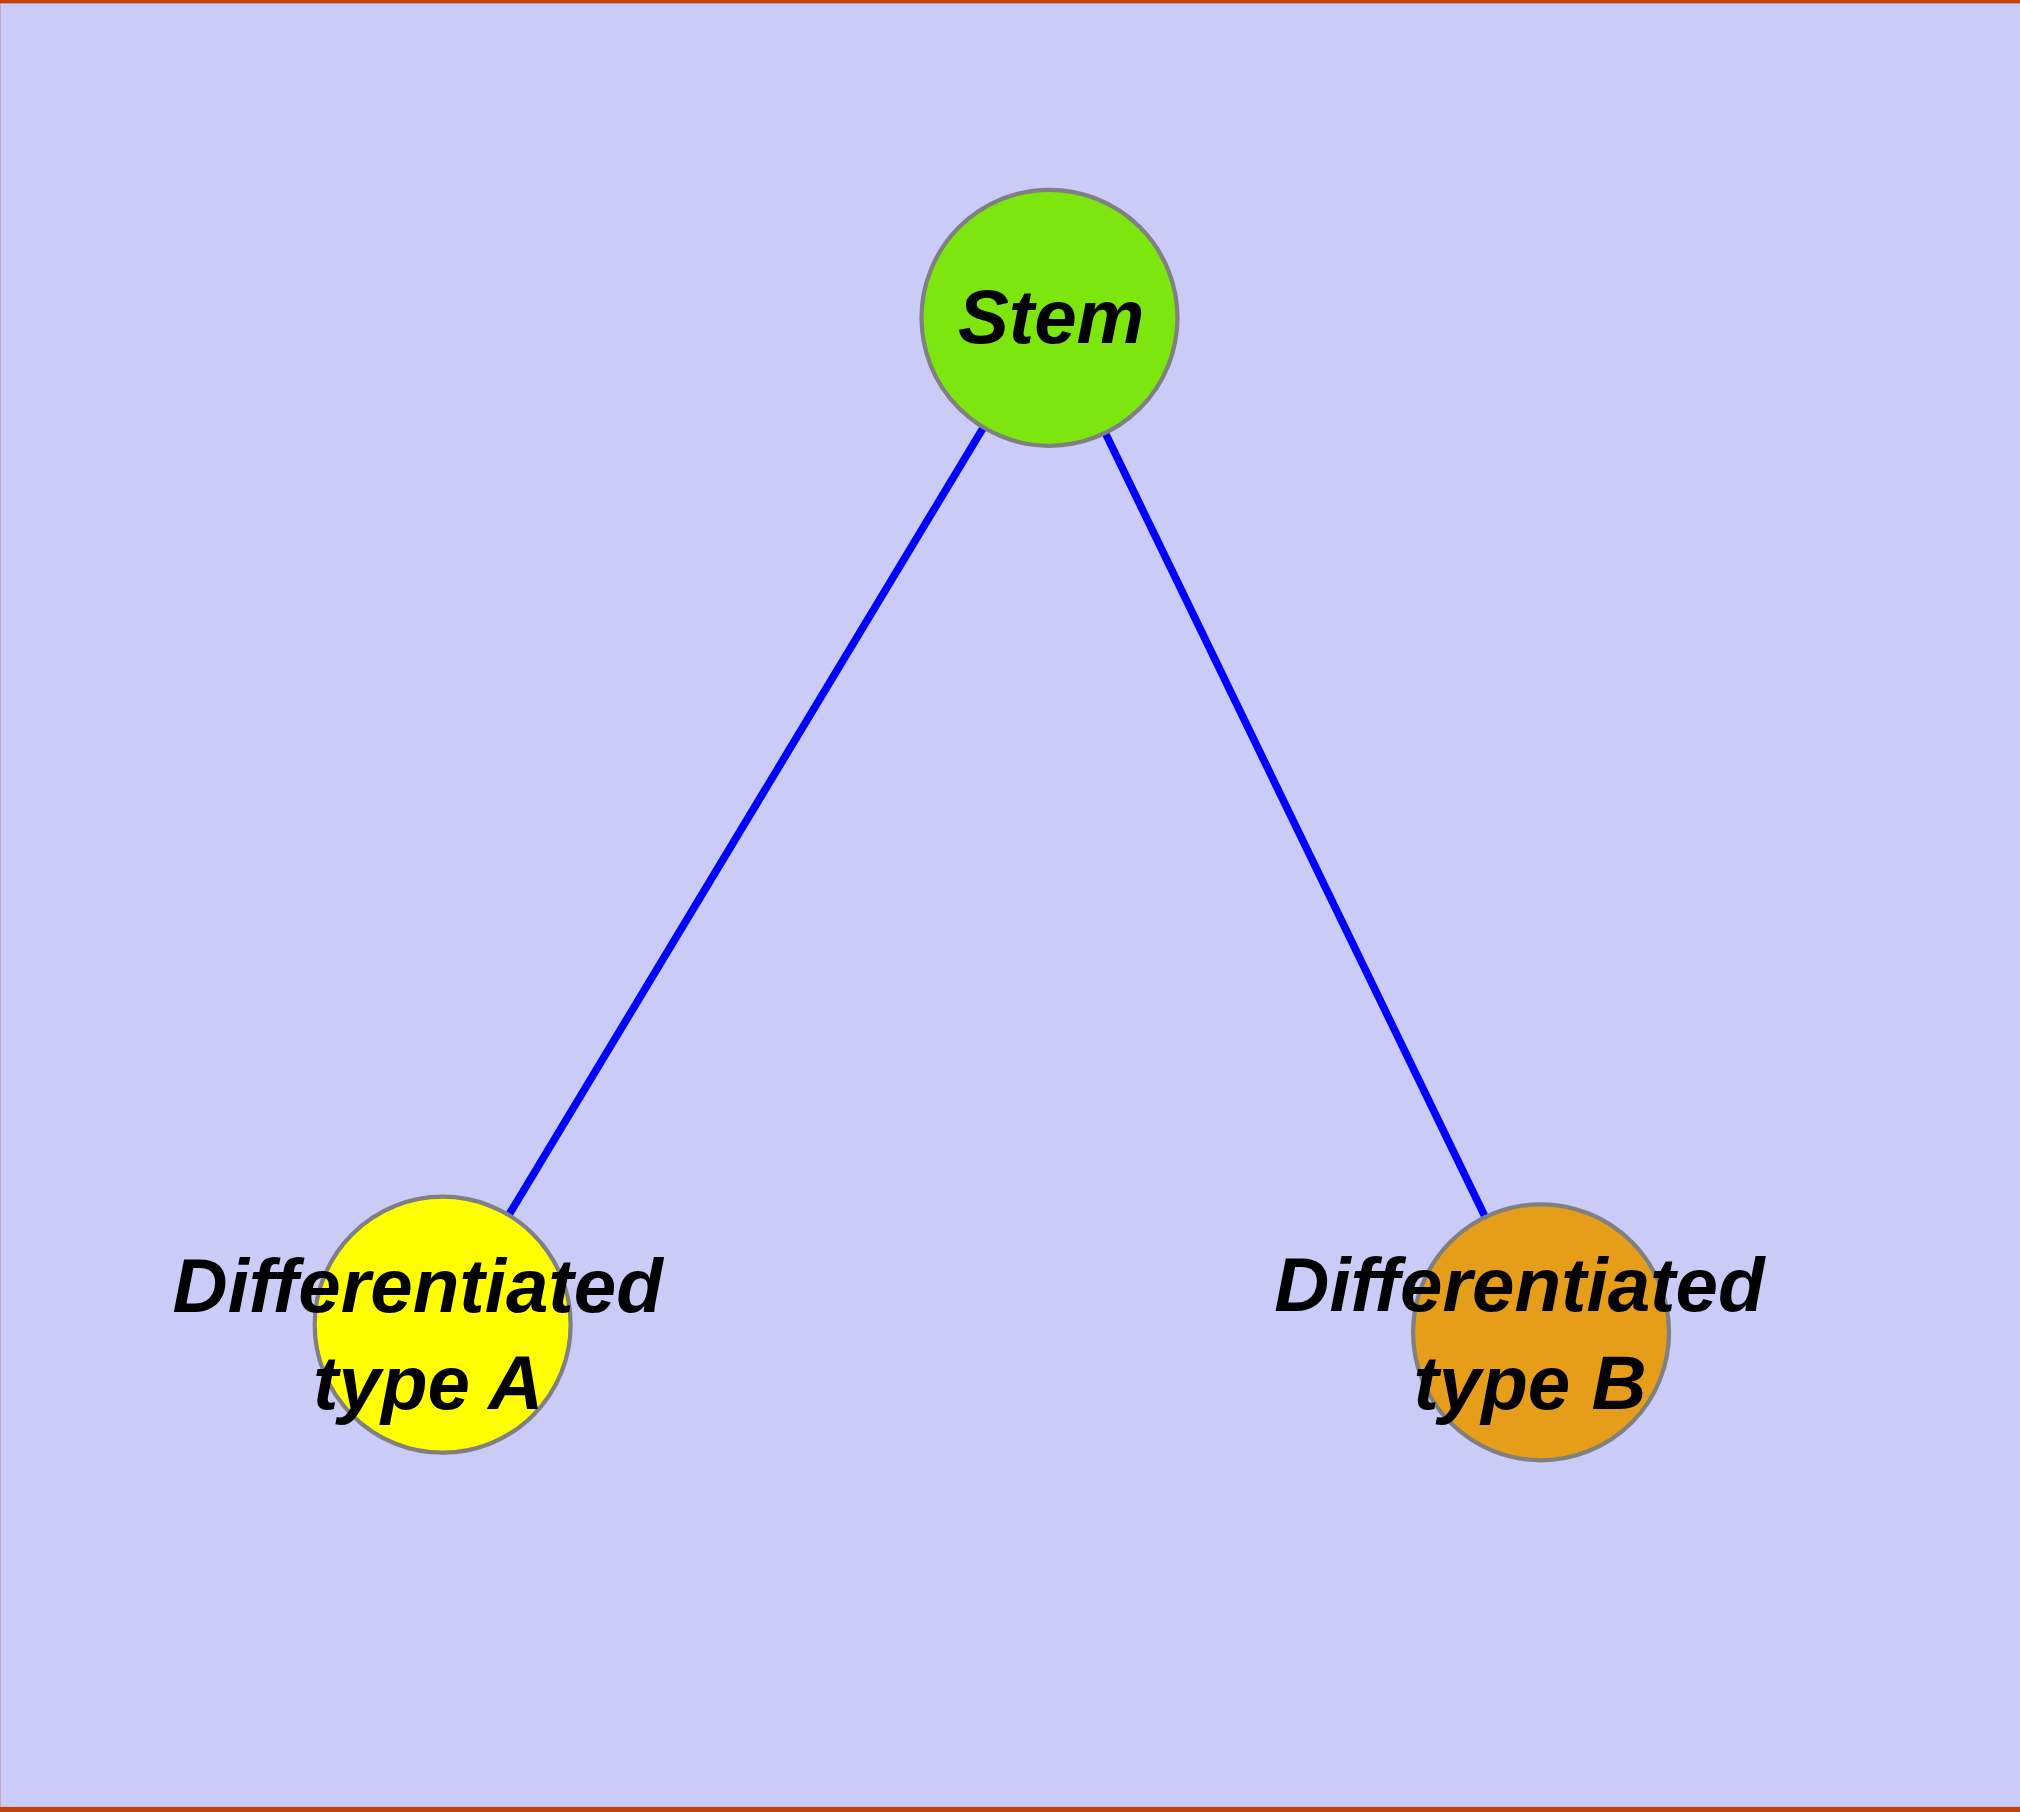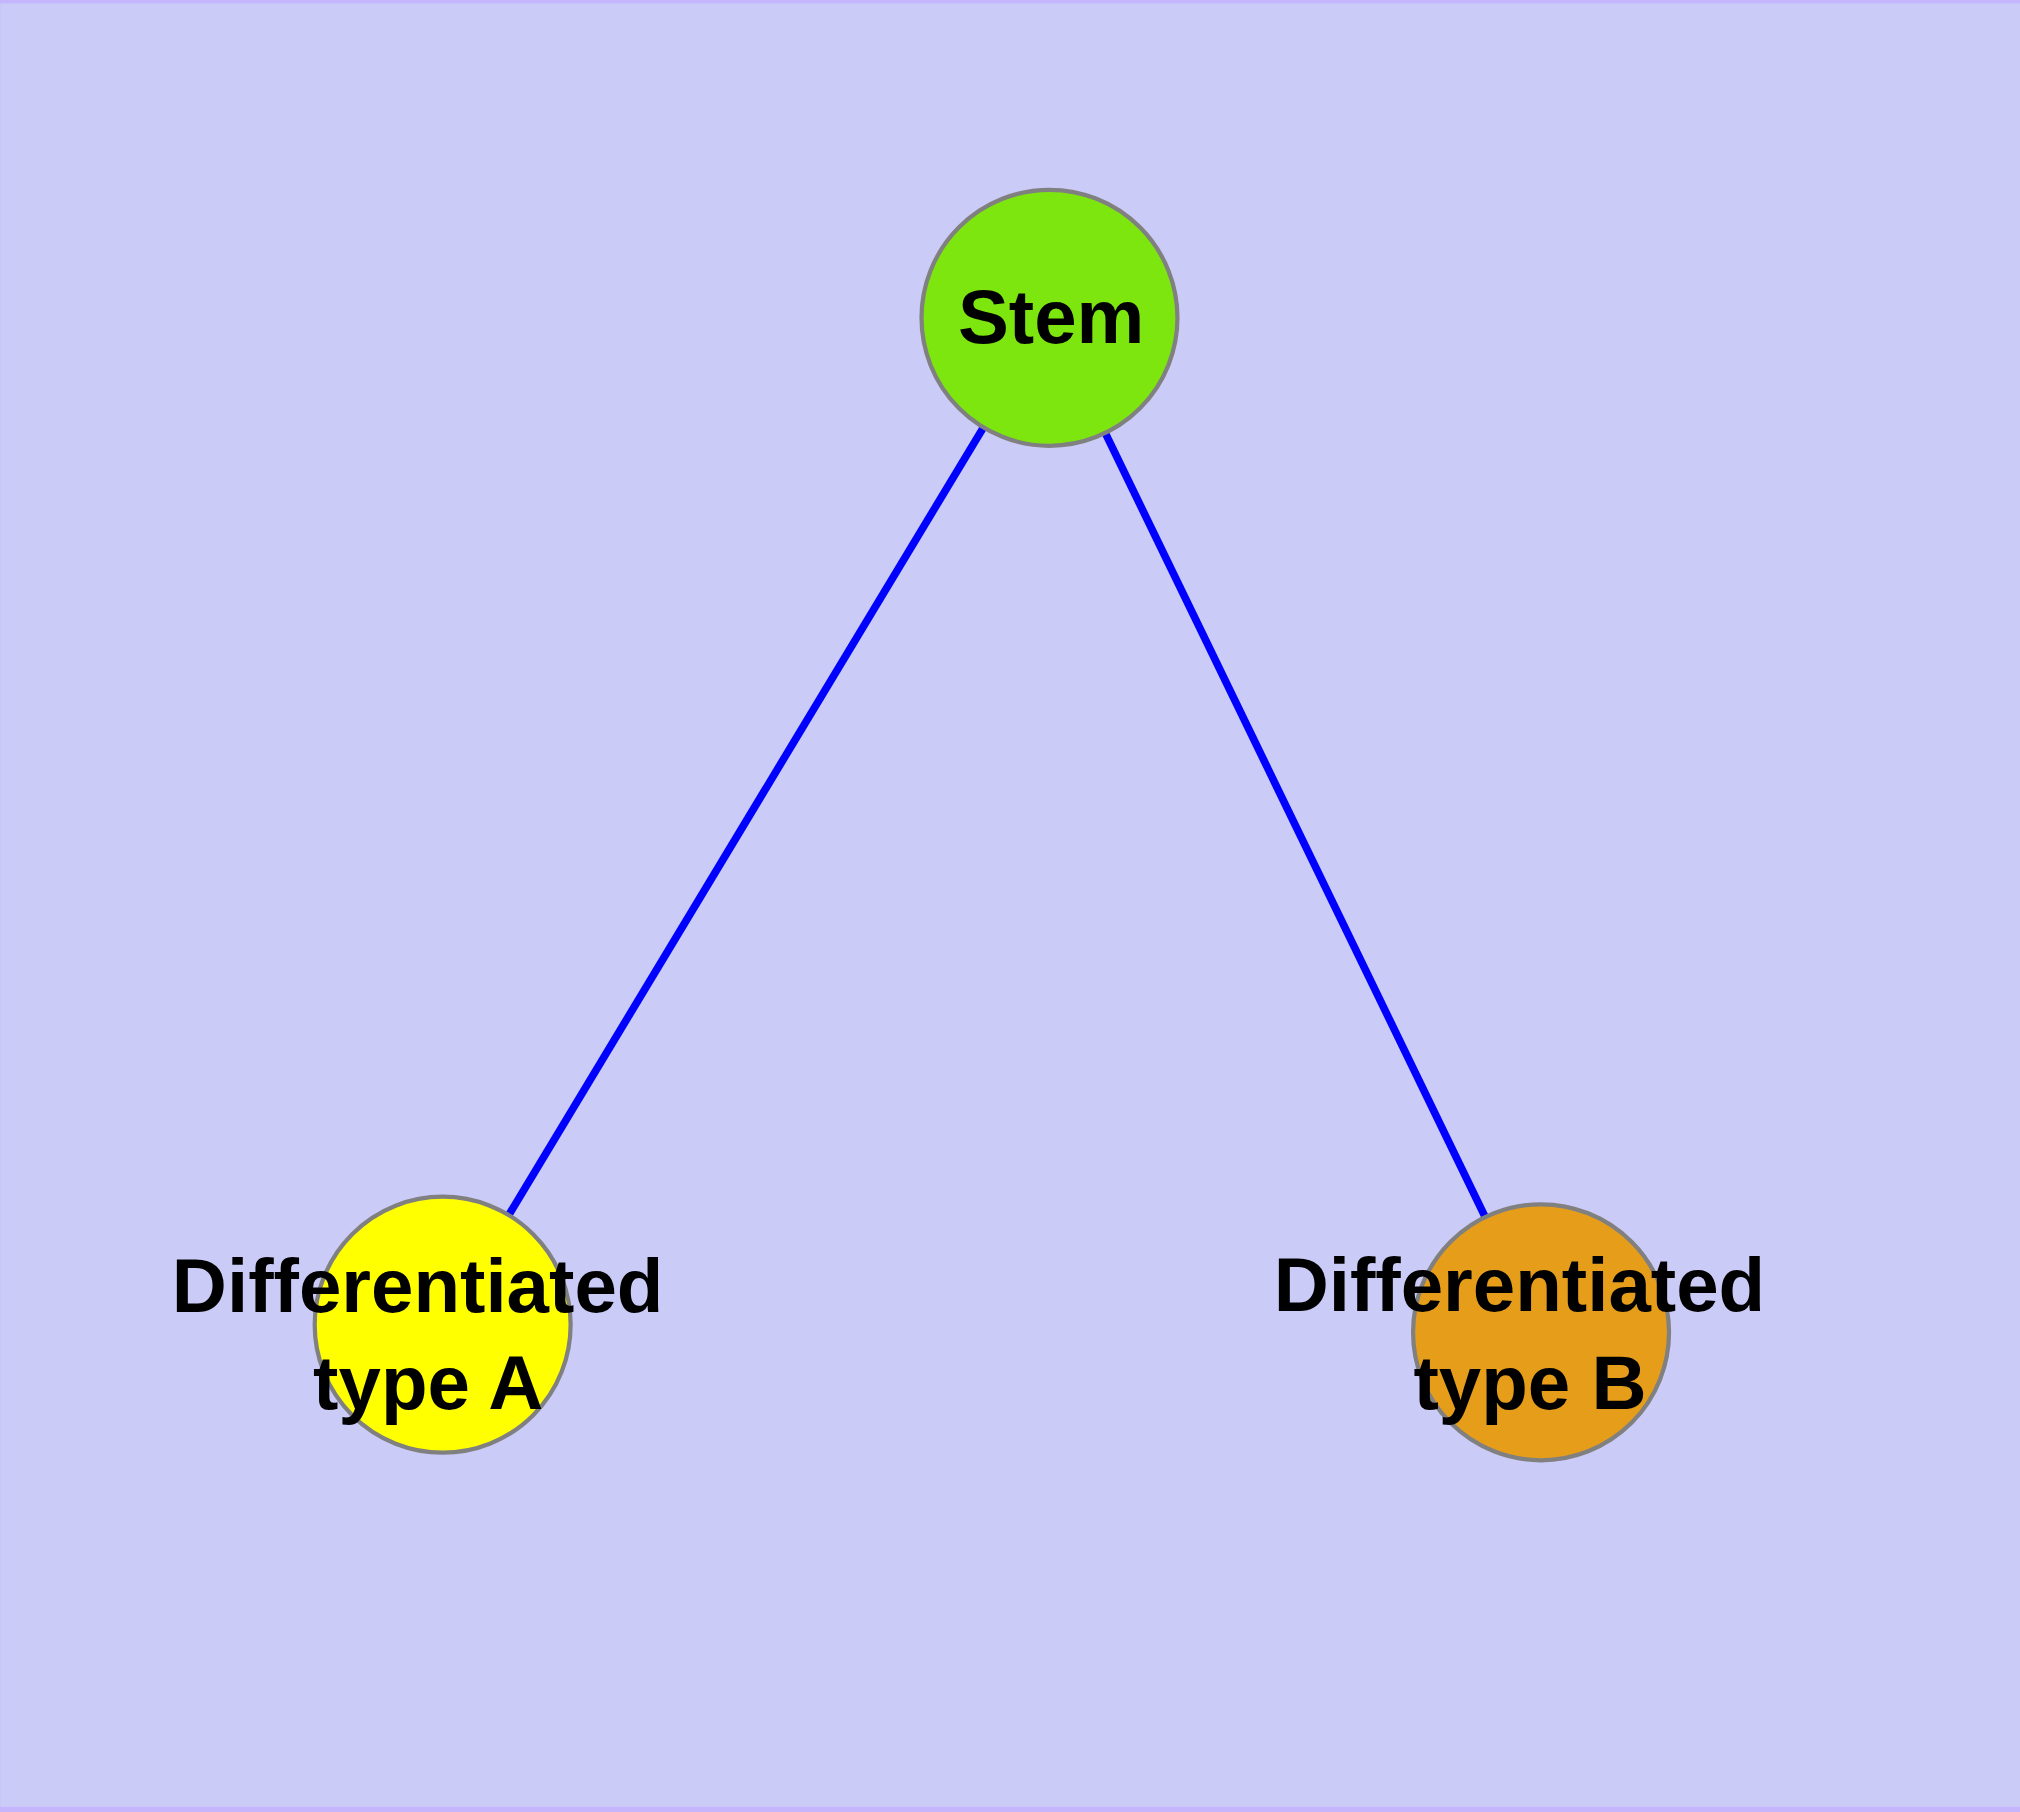--- a/index.html
+++ b/index.html
@@ -4,23 +4,24 @@
 <style>
   html, body {
     margin: 0;
     padding: 0;
     background: #ffffff;
   }
   .canvas {
     position: relative;
     width: 2021px;
     height: 1812px;
-    background: #c4b5fd;
+    background: #c2410c;
     overflow: hidden;
     font-family: "Liberation Sans", sans-serif;
+    font-style: italic;
   }
   .canvas svg {
     position: absolute;
     left: 0;
     top: 0;
     width: 100%;
     height: 100%;
   }
   .edge {
     stroke-width: 9;

